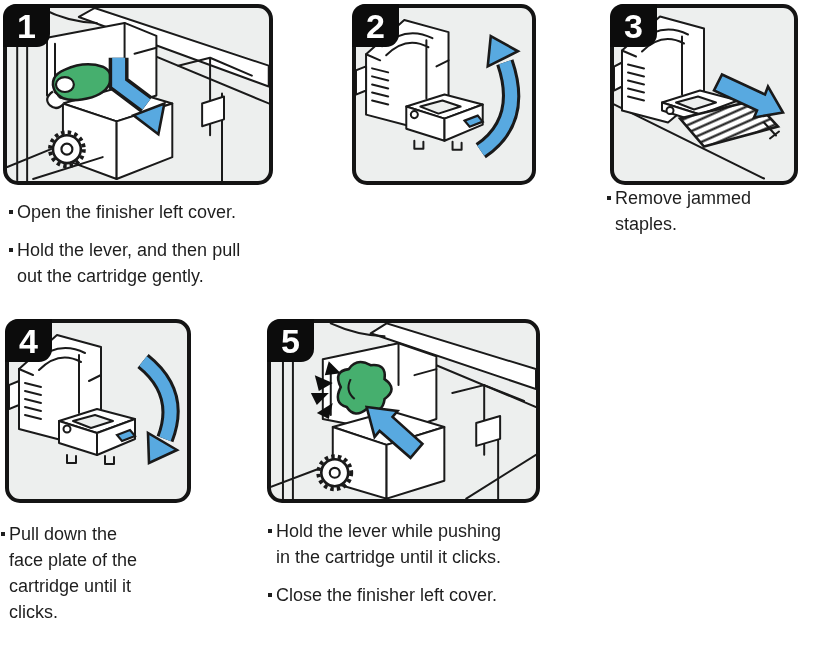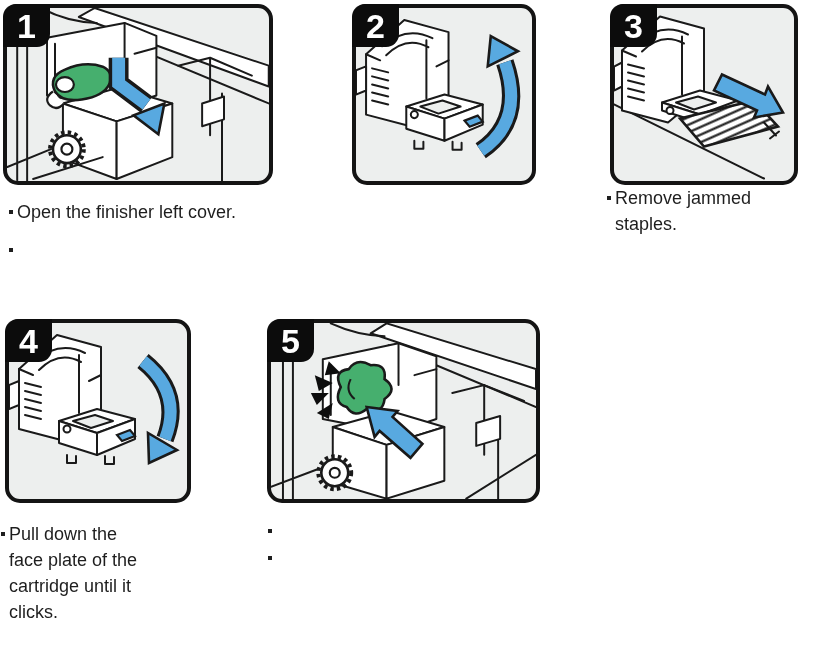--- a/index.html
+++ b/index.html
@@ -221,20 +221,22 @@
     </div>
   </section>
 
   <div class="instructions" style="left:9px;top:199px;width:300px">
     <div class="item">
       <span class="dot"></span>
       <span class="itext">Open the finisher left cover.</span>
     </div>
     <div class="item">
       <span class="dot"></span>
+      <span class="itext">Hold the lever, and then pull
+out the cartridge gently.</span>
     </div>
   </div>
 
 
   <div class="instructions" style="left:607px;top:185px;width:220px">
     <div class="item">
       <span class="dot"></span>
       <span class="itext">Remove jammed
 staples.</span>
     </div>
@@ -246,21 +248,24 @@
       <span class="itext">Pull down the
 face plate of the
 cartridge until it
 clicks.</span>
     </div>
   </div>
 
   <div class="instructions" style="left:268px;top:518px;width:310px">
     <div class="item">
       <span class="dot"></span>
-    </div>
-    <div class="item">
-      <span class="dot"></span>
+      <span class="itext">Hold the lever while pushing
+in the cartridge until it clicks.</span>
+    </div>
+    <div class="item">
+      <span class="dot"></span>
+      <span class="itext">Close the finisher left cover.</span>
     </div>
   </div>
 
   <div class="code">DZC729</div>
 
 </div>
 
 </body></html>

